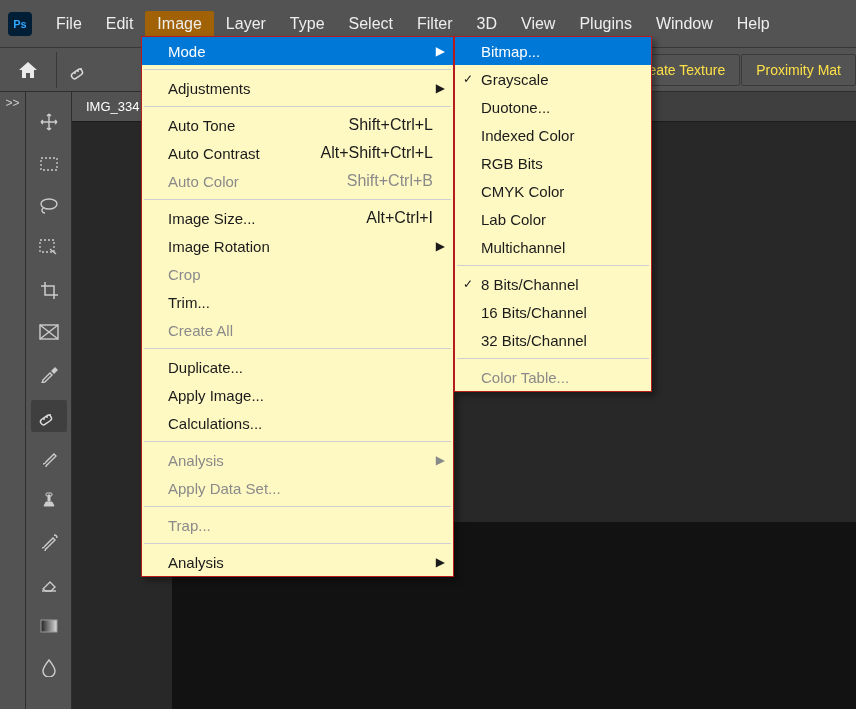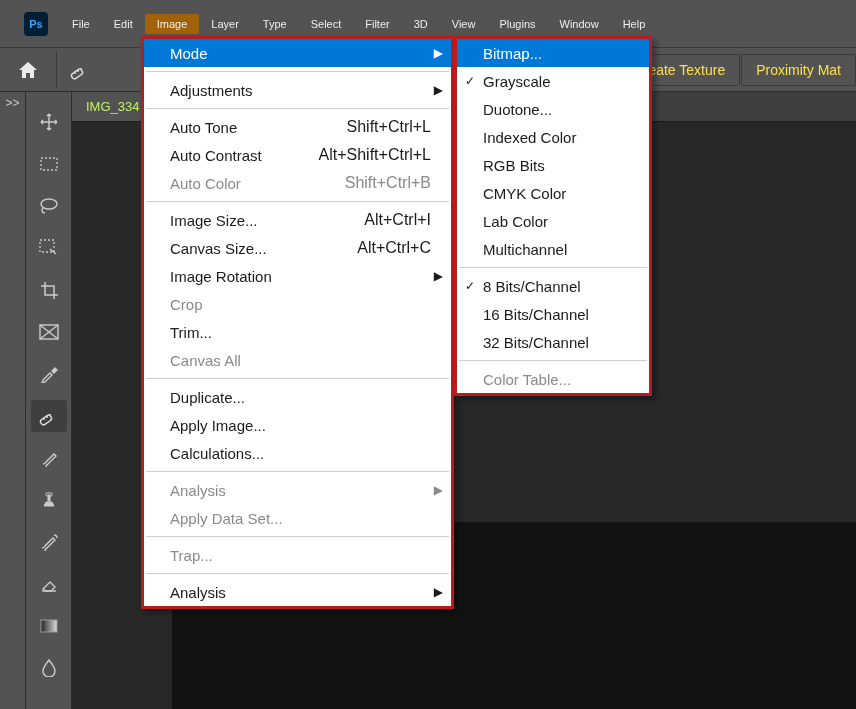--- a/index.html
+++ b/index.html
@@ -1,37 +1,37 @@
 <!DOCTYPE html>
 <html><head>
 <meta charset="utf-8">
 <style>
 *{margin:0;padding:0;box-sizing:border-box;font-family:"Segoe UI",Tahoma,sans-serif;user-select:none}
 body{background:#0e0e0e;width:856px;height:709px;overflow:hidden;position:relative}
-.menubar{height:48px;background:#535353;display:flex;align-items:center;padding-left:24px;border-bottom:1px solid #383838}
+.menubar{height:48px;background:#535353;display:flex;align-items:center;padding-left:8px;border-bottom:1px solid #383838}
 .ps-logo{width:24px;height:24px;background:#001e36;border-radius:4px;display:flex;align-items:center;justify-content:center;margin-right:12px}
 .ps-logo span{color:#31a8ff;font-size:11px;font-weight:700}
-.menu-item{color:#eee;font-size:11px;padding:4px 12px;cursor:pointer;border-radius:2px}
+.menu-item{color:#eee;font-size:16px;padding:4px 12px;cursor:pointer;border-radius:2px}
 .menu-item.active{background:#a16207}
 .optionsbar{height:44px;background:#535353;display:flex;align-items:center;border-bottom:1px solid #2e2e2e;position:relative}
 .home-icon{width:40px;margin-left:8px;display:flex;align-items:center;justify-content:center}
 .opt-right{position:absolute;right:0;top:0;height:44px;display:flex;align-items:center;gap:1px}
 .opt-btn{height:32px;background:#535353;color:#fde047;font-size:14px;padding:0 14px;display:flex;align-items:center;border:1px solid #3a3a3a;border-radius:2px}
 .divider-v{width:1px;height:36px;background:#383838;margin:0 8px}
 .tool-icon{width:30px;height:25px;display:flex;align-items:center;justify-content:center;color:#ccc}
 .body-row{display:flex;height:calc(709px - 80px)}
 .leftcol{width:26px;background:#535353;display:flex;justify-content:center;padding-top:4px;color:#ccc;font-size:12px;border-right:1px solid #2e2e2e}
 .toolbar{width:46px;background:#535353;border-right:1px solid #2e2e2e;display:flex;flex-direction:column;align-items:center;padding-top:14px;gap:10px}
 .tool{width:36px;height:32px;display:flex;align-items:center;justify-content:center;color:#ccc;cursor:pointer;border-radius:2px}
 .tool.active{background:#3f3f3f}
 .doc-area{flex:1;background:#282828;position:relative}
 .doc-tab{background:#3f3f3f;height:30px;display:flex;align-items:center;border-bottom:1px solid #1c1c1c}
-.tab{background:#525252;color:#bef264;height:29px;padding:0 14px;display:flex;align-items:center;font-size:13px;border-right:6px solid #22c55e}
+.tab{background:#525252;color:#ffffff;height:29px;padding:0 14px;display:flex;align-items:center;font-size:13px;border-right:6px solid #22c55e}
 .canvas{position:absolute;left:100px;top:430px;right:0;bottom:0;background:#121212}
-.dropdown{position:absolute;background:#ffffff;border:3px solid #b91c1c;box-shadow:4px 4px 6px rgba(0,0,0,.35);font-size:15px;color:#1b1b1b}
+.dropdown{position:absolute;background:#fef9c3;border:1px solid #b91c1c;box-shadow:4px 4px 6px rgba(0,0,0,.35);font-size:15px;color:#1b1b1b}
 .dd-image{left:141px;top:36px;width:313px}
 .dd-mode{left:454px;top:36px;width:198px}
 .dd-row{height:28px;display:flex;align-items:center;padding:0 20px 0 26px;cursor:pointer;position:relative}
 .dd-row.hl{background:#0078d7;color:#fff}
 .dd-row.disabled{color:#8a8a8a;cursor:default}
 .dd-row .shortcut{margin-left:auto;font-size:16px}
 .dd-row .arrow{position:absolute;right:8px;font-size:12px}
 .dd-sep{height:1px;background:#cfcfcf;margin:4px 2px}
 .dd-row .check{position:absolute;left:8px;font-size:12px}
 svg{display:block}
@@ -201,35 +201,31 @@
   <div class="dd-row disabled">
       <span>Auto Color</span>
       <span class="shortcut">Shift+Ctrl+B</span>
     </div>
   <div class="dd-sep"></div>
   <div class="dd-row">
       <span>Image Size...</span>
       <span class="shortcut">Alt+Ctrl+I</span>
     </div>
   <div class="dd-row">
-      <span>Canvas Size...</span>
-      <span class="shortcut">Alt+Ctrl+C</span>
-    </div>
-  <div class="dd-row">
       <span>Image Rotation</span>
       <span class="arrow">▶</span>
     </div>
   <div class="dd-row disabled">
       <span>Crop</span>
     </div>
   <div class="dd-row">
       <span>Trim...</span>
     </div>
   <div class="dd-row disabled">
-      <span>Canvas All</span>
+      <span>Create All</span>
     </div>
   <div class="dd-sep"></div>
   <div class="dd-row">
       <span>Duplicate...</span>
     </div>
   <div class="dd-row">
       <span>Apply Image...</span>
     </div>
   <div class="dd-row">
       <span>Calculations...</span>

